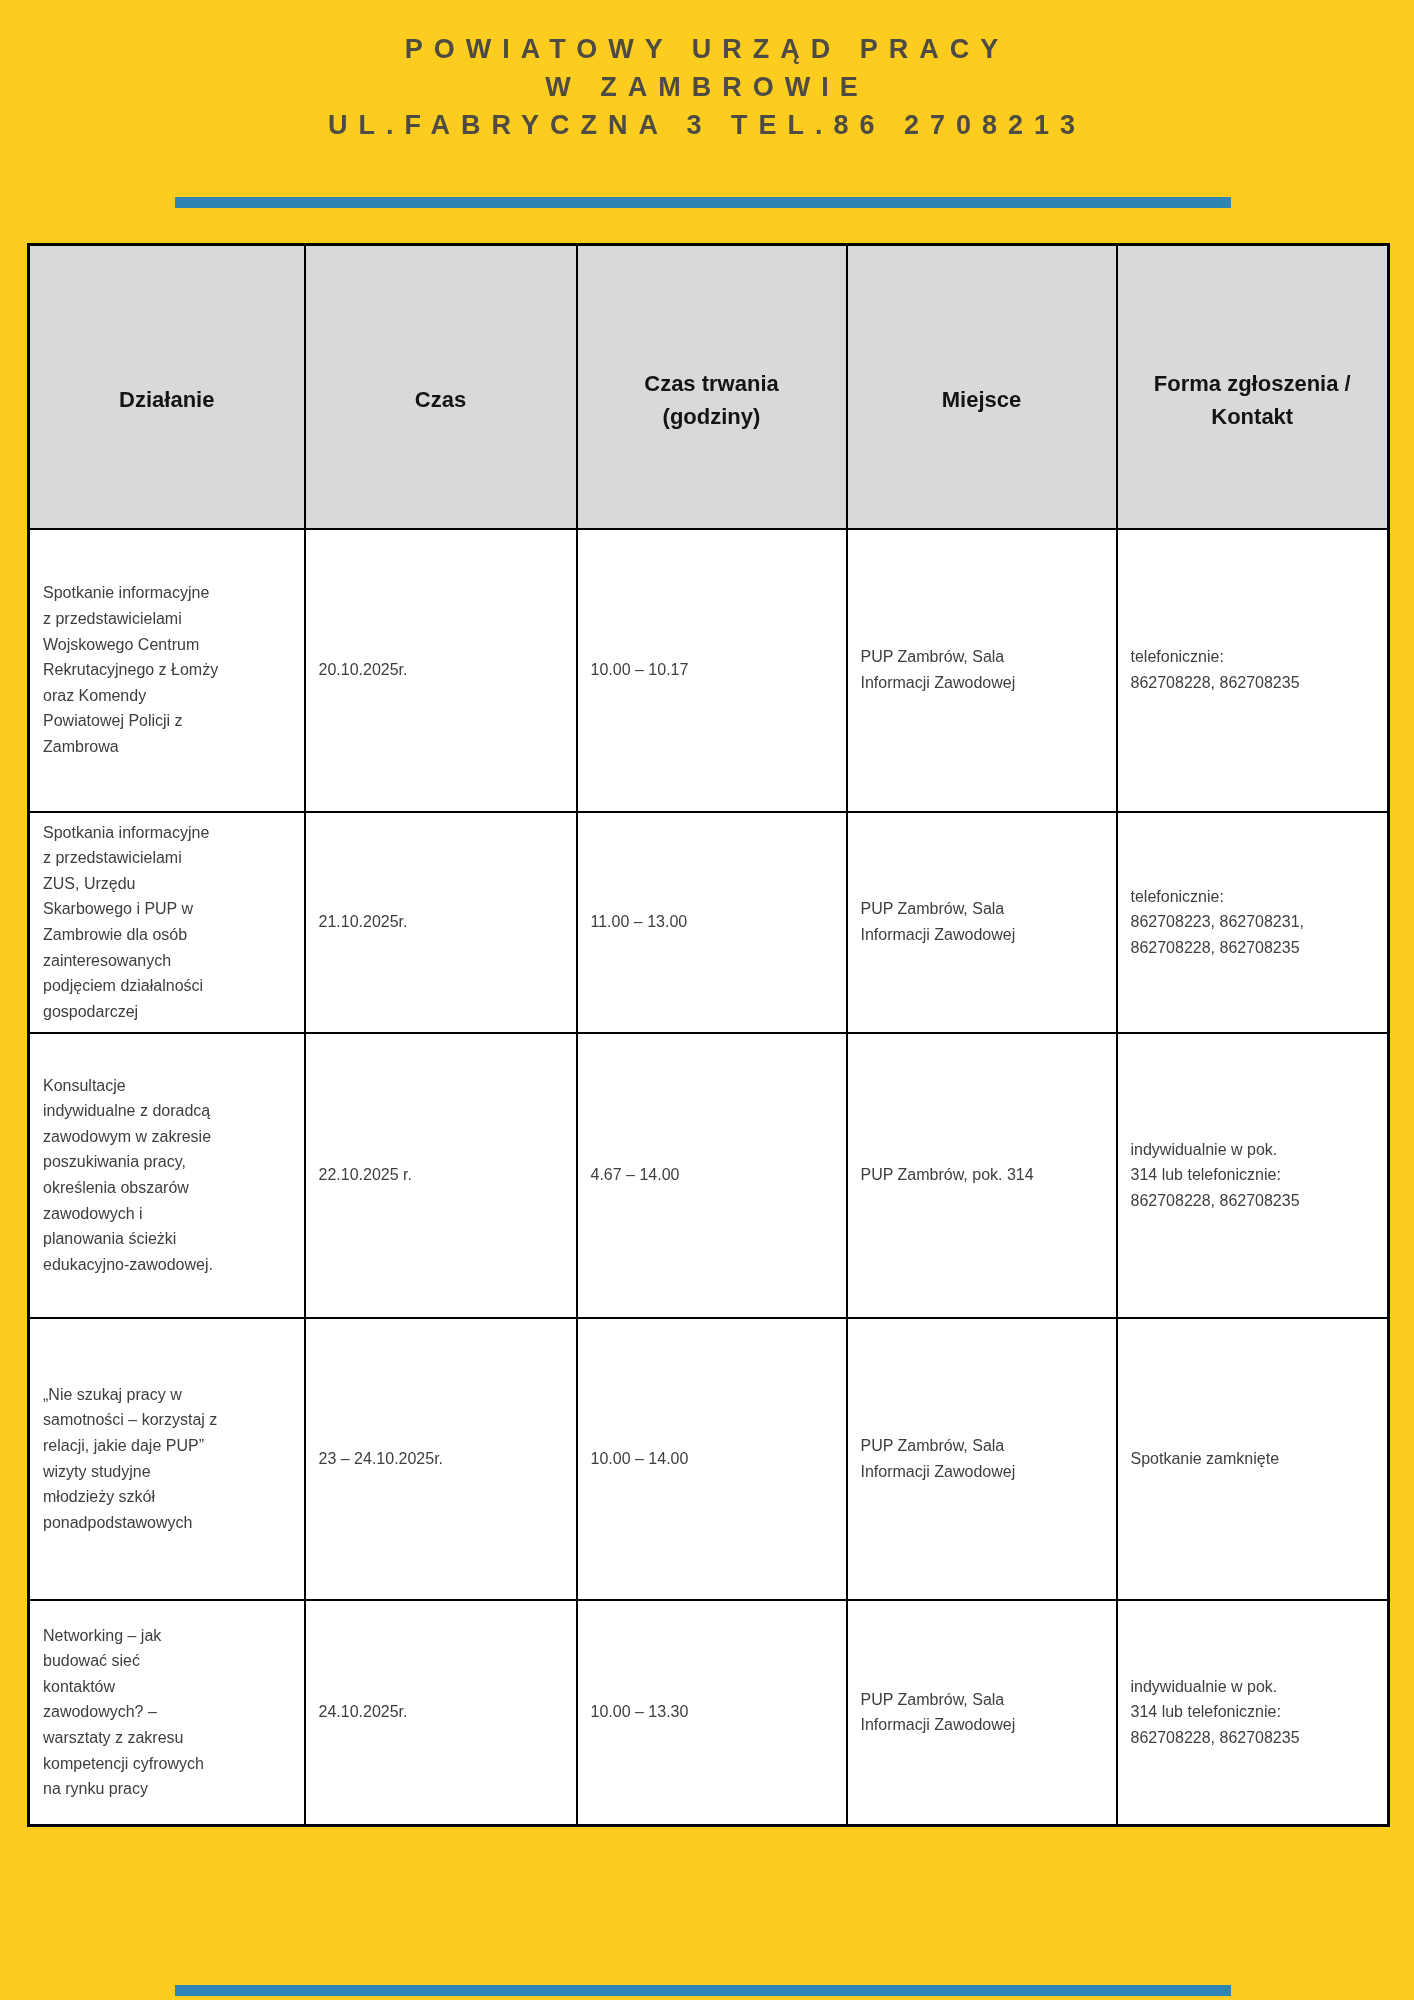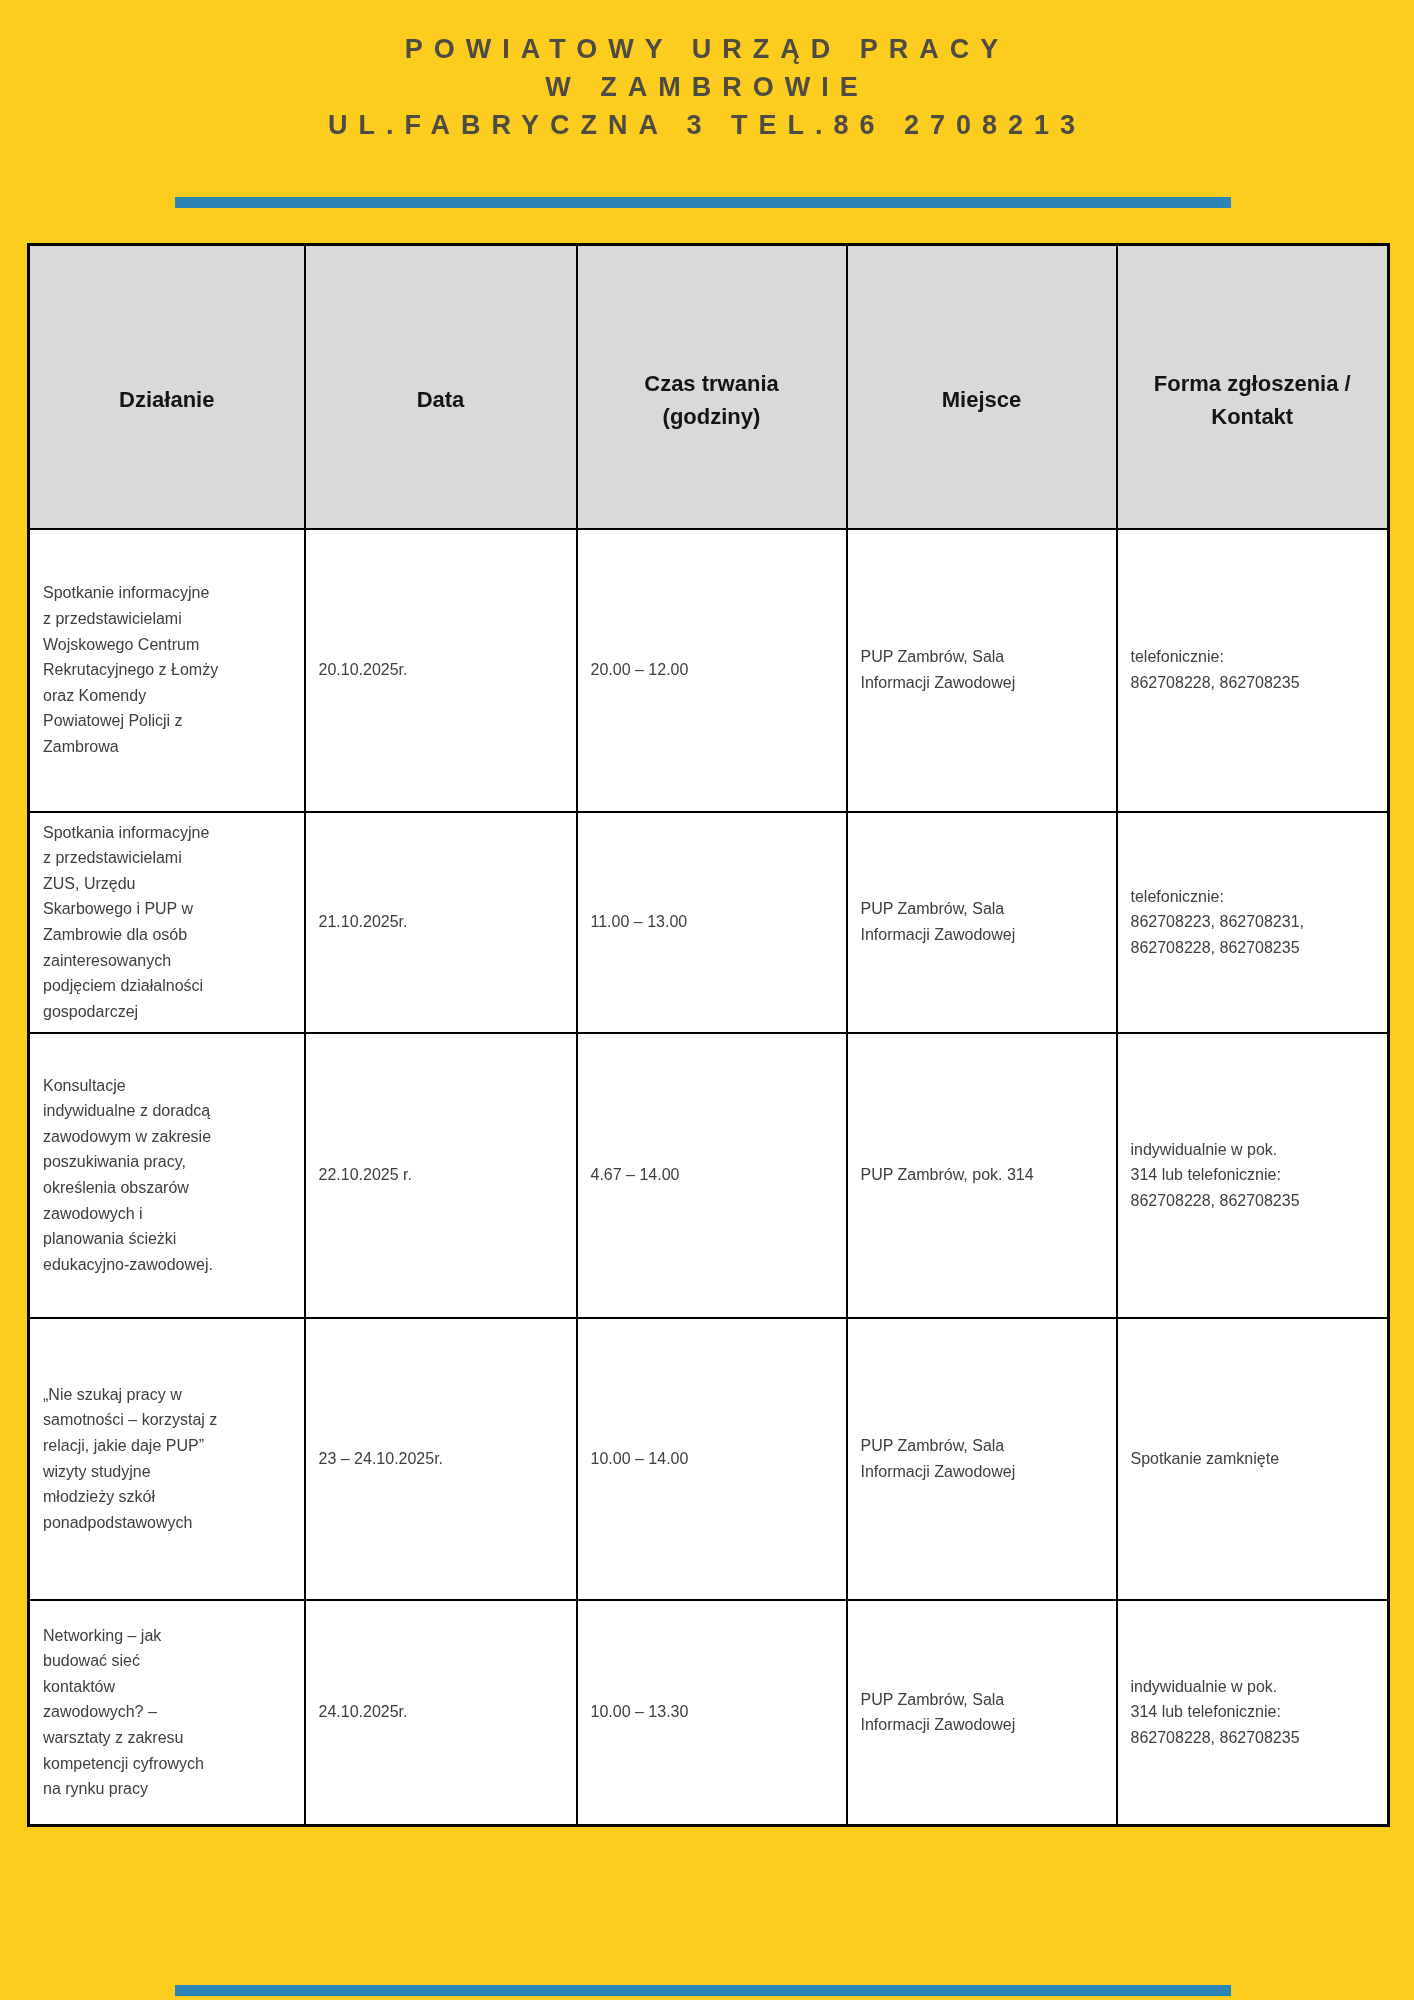--- a/index.html
+++ b/index.html
@@ -97,39 +97,39 @@
     <colgroup>
       <col style="width:276px">
       <col style="width:272px">
       <col style="width:270px">
       <col style="width:270px">
       <col style="width:272px">
     </colgroup>
     <thead>
       <tr class="head-row">
         <th>Działanie</th>
-        <th>Data</th>
+        <th>Czas</th>
         <th>Czas trwania
 (godziny)</th>
         <th>Miejsce</th>
         <th>Forma zgłoszenia /
 Kontakt</th>
       </tr>
     </thead>
     <tbody>
       <tr class="row-1">
         <td>Spotkanie informacyjne
 z przedstawicielami
 Wojskowego Centrum
 Rekrutacyjnego z Łomży
 oraz Komendy
 Powiatowej Policji z
 Zambrowa</td>
         <td>20.10.2025r.</td>
-        <td>20.00 – 12.00</td>
+        <td>10.00 – 10.17</td>
         <td>PUP Zambrów, Sala
 Informacji Zawodowej</td>
         <td>telefonicznie:
 862708228, 862708235</td>
       </tr>
       <tr class="row-2">
         <td>Spotkania informacyjne
 z przedstawicielami
 ZUS, Urzędu
 Skarbowego i PUP w

